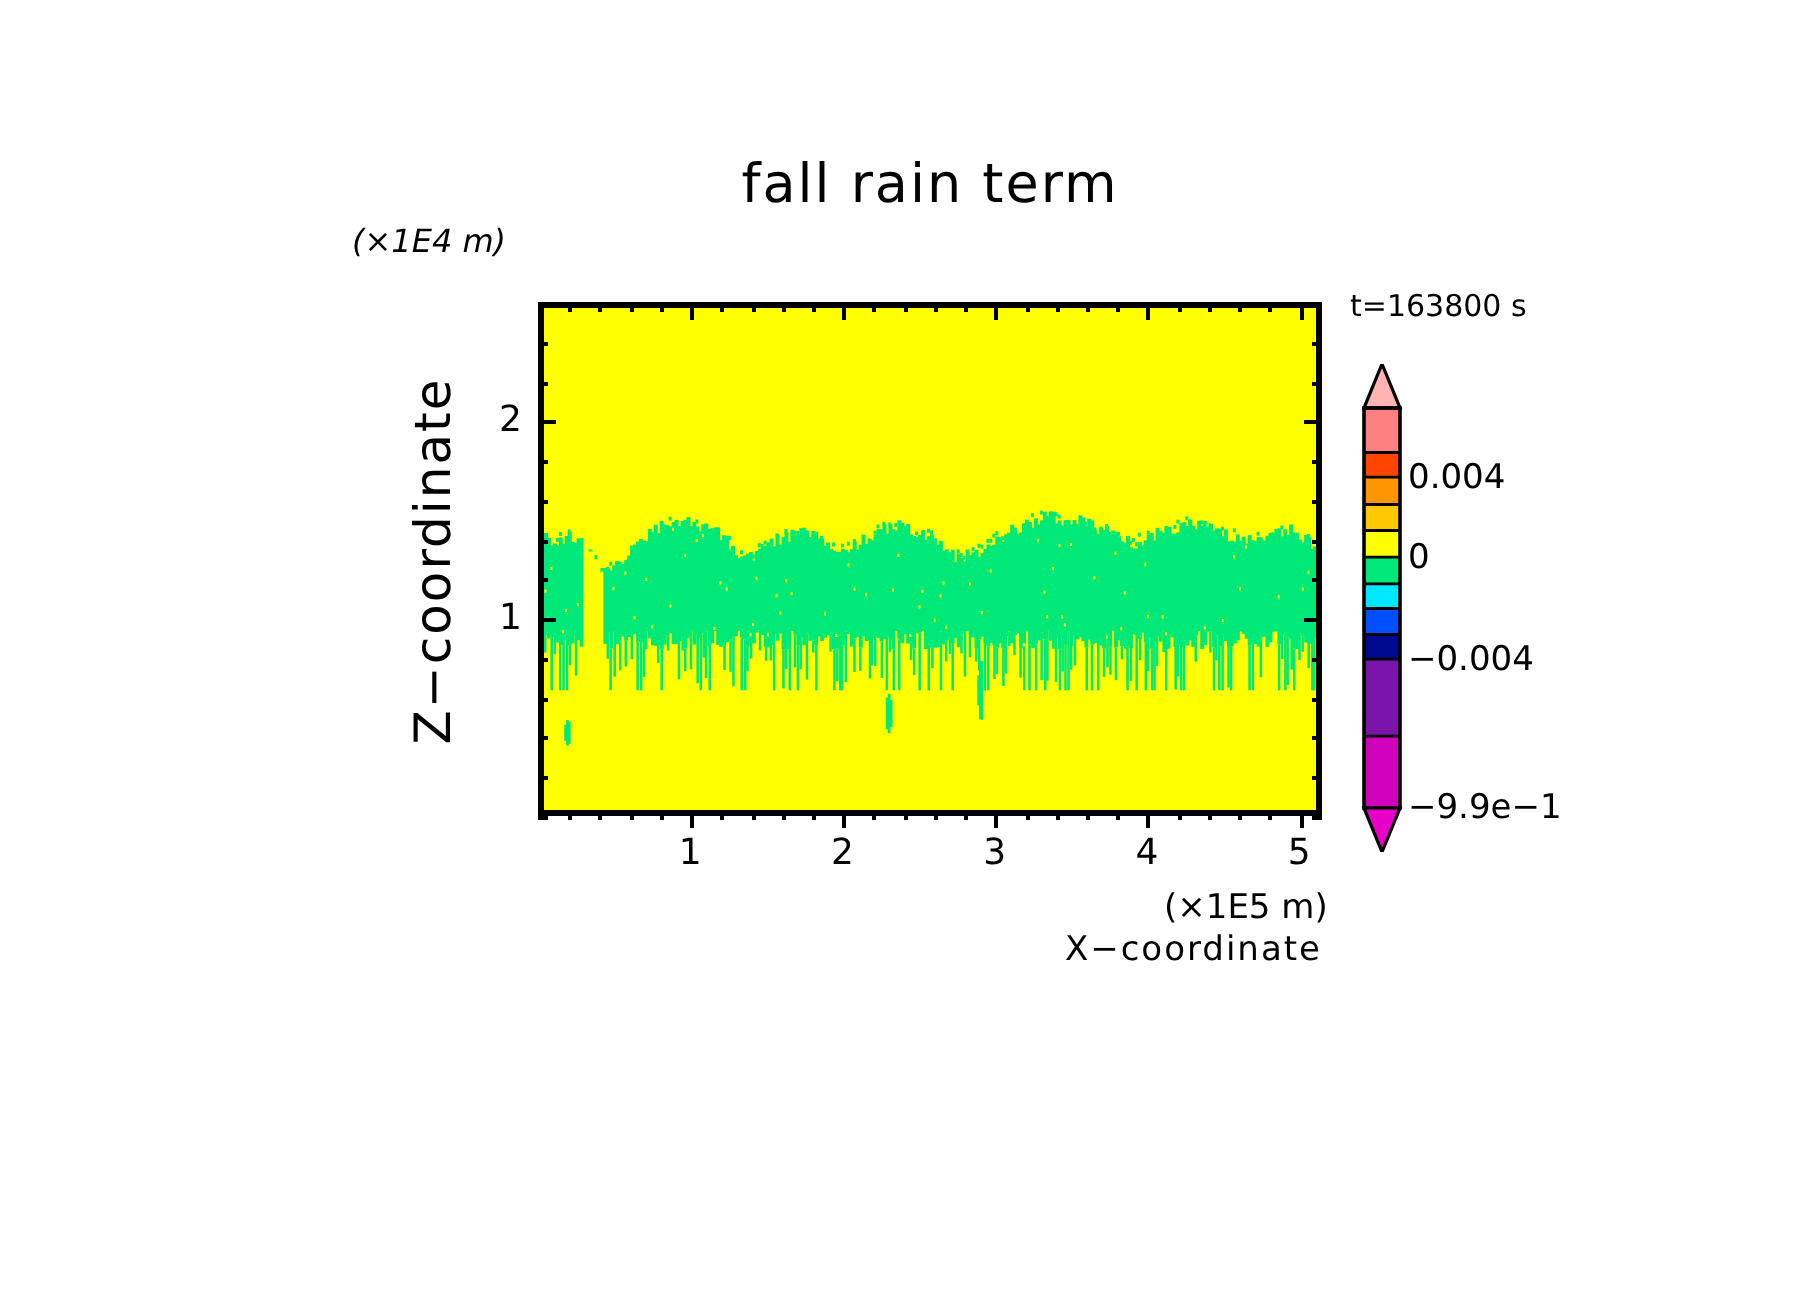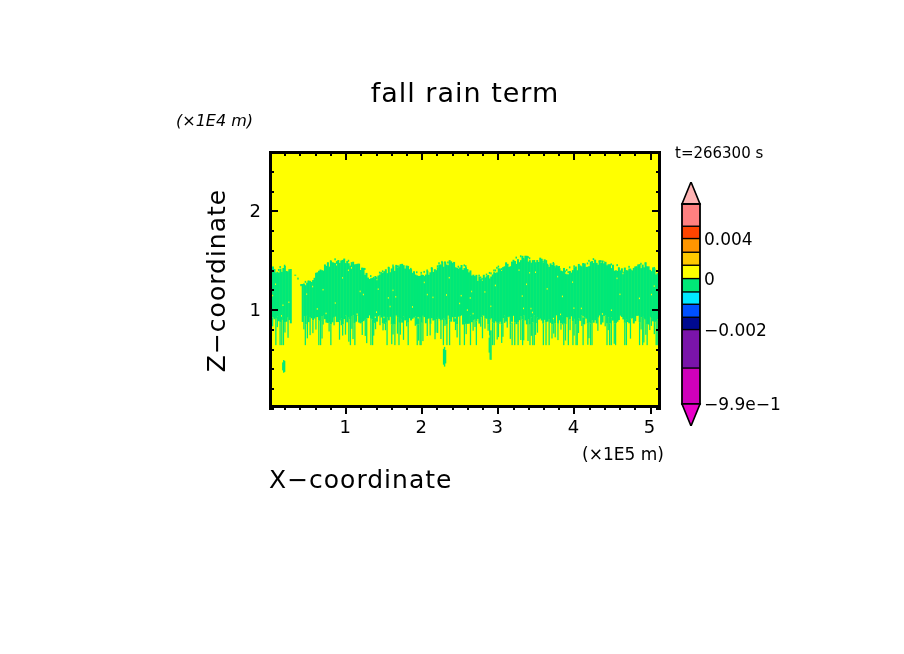--- a/index.html
+++ b/index.html
@@ -91,22 +91,22 @@
   }
   .ticklabel-x { transform: translateX(-50%); }
   .ticklabel-y { transform: translateY(-50%); text-align: right; }
 
   
   .xaxis-title {
     position: absolute;
     left: 253px;
     top: 445px;
     width: 392px;
-    text-align: left;
-    font-size: 25px;
+    text-align: right;
+    font-size: 17px;
     letter-spacing: 1px;
     white-space: nowrap;
   }
   .xunit {
     position: absolute;
     left: 566px;
     top: 424px;
     font-size: 17px;
     white-space: nowrap;
   }
@@ -149,21 +149,21 @@
 </style>
 </head>
 <body>
 
 <div class="figure">
 
   <div class="plot-title">fall rain term</div>
 
   <div class="yunit">(×1E4 m)</div>
 
-  <div class="timestamp">t=266300 s</div>
+  <div class="timestamp">t=163800 s</div>
 
   <div class="plot-area">
     <svg class="plot-canvas" viewBox="0 0 392 257" preserveAspectRatio="none">
       <rect x="0" y="0" width="392" height="257" fill="#ffff00"></rect>
       <g id="feature-layer">
           <rect x="0.00" y="115.19" width="2.01" height="52.27" fill="#00e878"></rect>
           <rect x="0.01" y="167.46" width="1.28" height="8.98" fill="#00e878"></rect>
           <rect x="0.21" y="144.13" width="1.06" height="1.60" fill="#ffff00"></rect>
           <rect x="1.51" y="117.73" width="2.01" height="51.45" fill="#00e878"></rect>
           <rect x="1.65" y="158.50" width="1.06" height="1.60" fill="#ffff00"></rect>
@@ -866,17 +866,17 @@
           <line x1="4" y1="186.07" x2="22" y2="186.07" stroke="#000" stroke-width="1.4"></line>
           <line x1="4" y1="222.00" x2="22" y2="222.00" stroke="#000" stroke-width="1.4"></line>
           <rect x="4" y="22" width="18" height="200.00" fill="none" stroke="#000" stroke-width="1.8"></rect>
           <polygon points="4,222 22,222 13,244" fill="#e800c8" stroke="#000" stroke-width="1.6"></polygon>
         </g>
     </svg>
   </div>
   <div id="cb-label-layer">
       <div class="cb-label" style="left: 688px; top: 218.559px;">0.004</div>
       <div class="cb-label" style="left: 688px; top: 258.594px;">0</div>
-      <div class="cb-label" style="left: 688px; top: 309.577px;">−0.002</div>
+      <div class="cb-label" style="left: 688px; top: 309.577px;">−0.004</div>
       <div class="cb-label" style="left: 688px; top: 384px;">−9.9e−1</div>
     </div>
 
 </div>
 
 </body></html>

